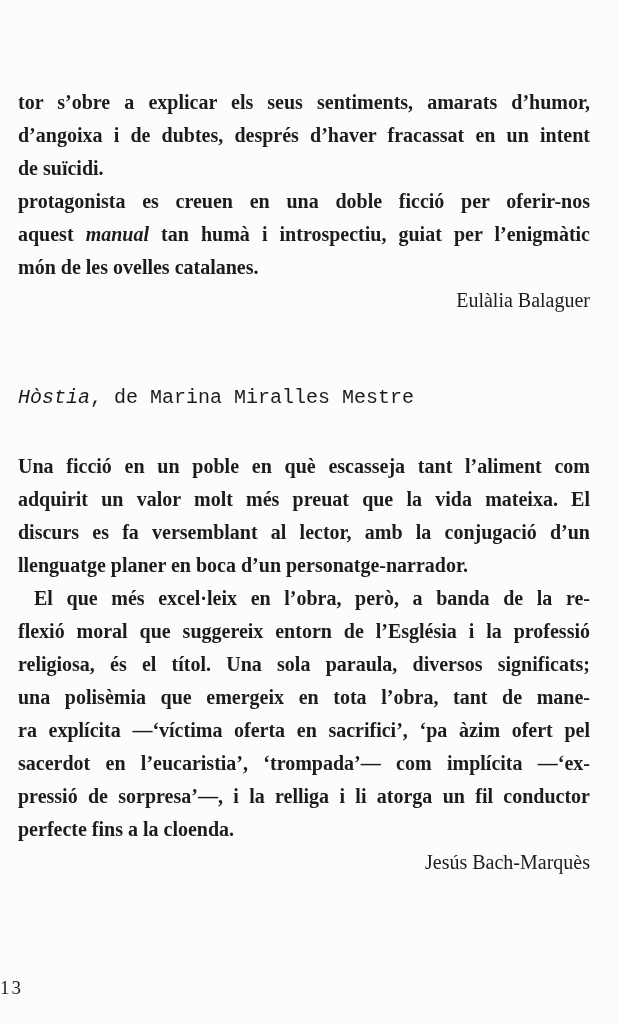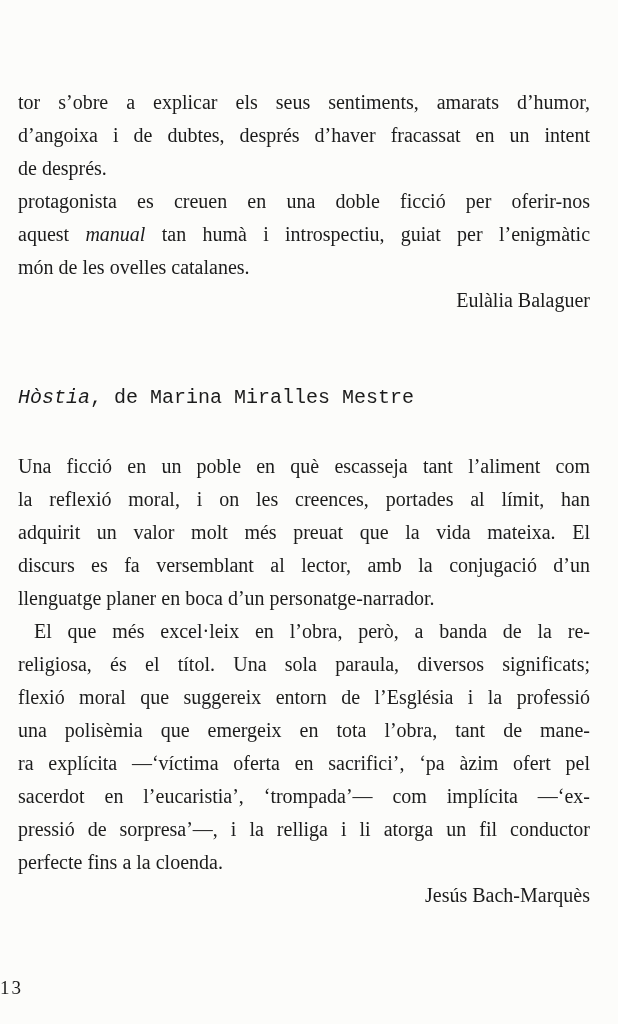--- a/index.html
+++ b/index.html
@@ -23,20 +23,21 @@
     left: 18px;
     width: 572px;
     font-size: 20px;
     line-height: 33px;
   }
   .para { margin: 0; }
   .line {
     text-align: justify;
     text-align-last: justify;
     white-space: normal;
+    font-weight: bold;
   }
   .line.last {
     text-align: left;
     text-align-last: left;
   }
   .line.first-indent {
     text-indent: 16px;
   }
   .signature {
     text-align: center;
@@ -61,40 +62,39 @@
   i { font-style: italic; }
 </style>
 </head>
 <body>
 
 <div class="page" style="--page-bg: #fcfcfa; --ink: #1c1c1c;">
   <div class="content" id="content">
       <div class="para">
         <div class="line">tor s’obre a explicar els seus sentiments, amarats d’humor,</div>
         <div class="line">d’angoixa i de dubtes, després d’haver fracassat en un intent</div>
-        <div class="line last">de després.</div>
+        <div class="line last">de suïcidi.</div>
       </div>
       <div class="para">
         <div class="line">protagonista es creuen en una doble ficció per oferir-nos</div>
         <div class="line">aquest <i>manual</i> tan humà i introspectiu, guiat per l’enigmàtic</div>
         <div class="line last">món de les ovelles catalanes.</div>
       </div>
       <div class="signature">Eulàlia Balaguer</div>
       <div class="heading"><i>Hòstia</i>, de Marina Miralles Mestre</div>
       <div class="para">
         <div class="line">Una ficció en un poble en què escasseja tant l’aliment com</div>
-        <div class="line">la reflexió moral, i on les creences, portades al límit, han</div>
         <div class="line">adquirit un valor molt més preuat que la vida mateixa. El</div>
         <div class="line">discurs es fa versemblant al lector, amb la conjugació d’un</div>
         <div class="line last">llenguatge planer en boca d’un personatge-narrador.</div>
       </div>
       <div class="para">
         <div class="line first-indent">El que més excel·leix en l’obra, però, a banda de la re-</div>
+        <div class="line">flexió moral que suggereix entorn de l’Església i la professió</div>
         <div class="line">religiosa, és el títol. Una sola paraula, diversos significats;</div>
-        <div class="line">flexió moral que suggereix entorn de l’Església i la professió</div>
         <div class="line">una polisèmia que emergeix en tota l’obra, tant de mane-</div>
         <div class="line">ra explícita —‘víctima oferta en sacrifici’, ‘pa àzim ofert pel</div>
         <div class="line">sacerdot en l’eucaristia’, ‘trompada’— com implícita —‘ex-</div>
         <div class="line">pressió de sorpresa’—, i la relliga i li atorga un fil conductor</div>
         <div class="line last">perfecte fins a la cloenda.</div>
       </div>
       <div class="signature">Jesús Bach-Marquès</div>
     </div>
   <div class="page-number">13</div>
 </div>

